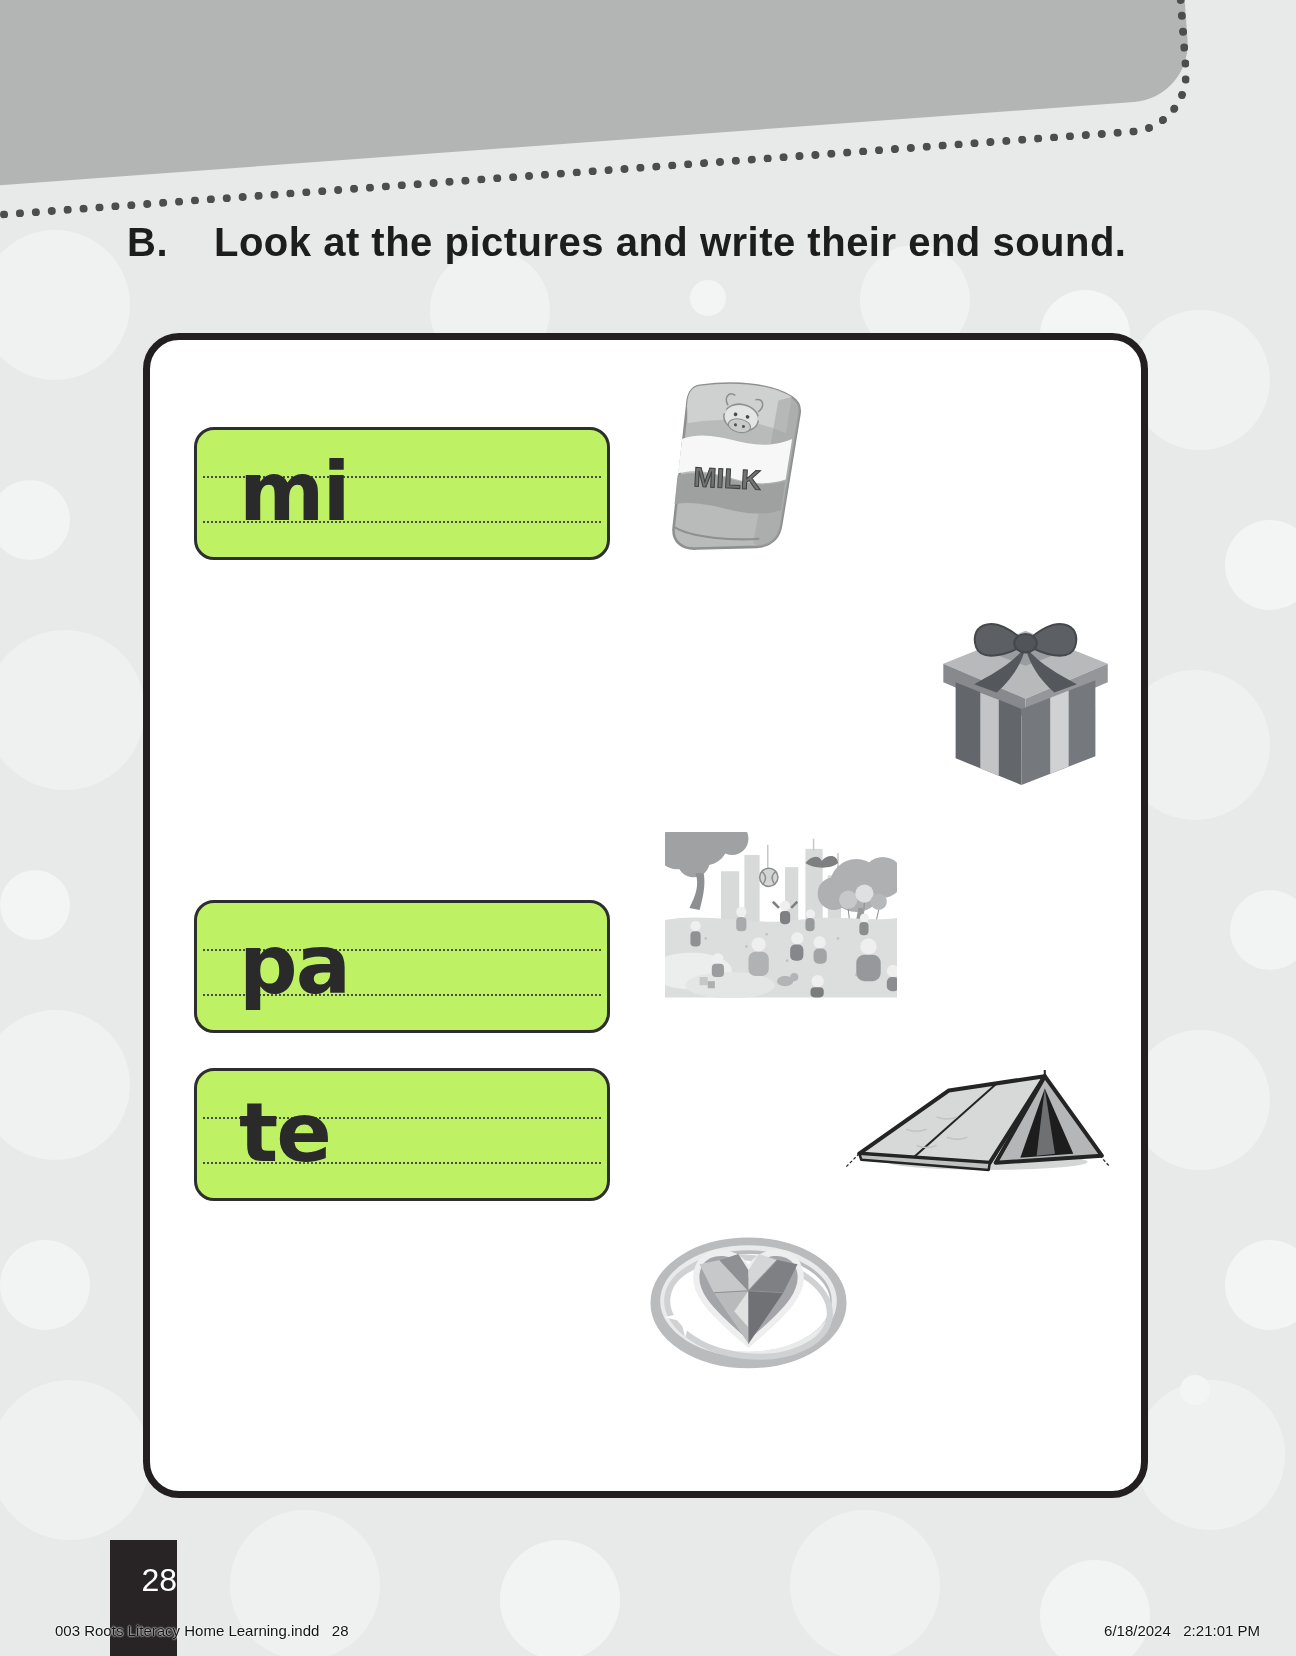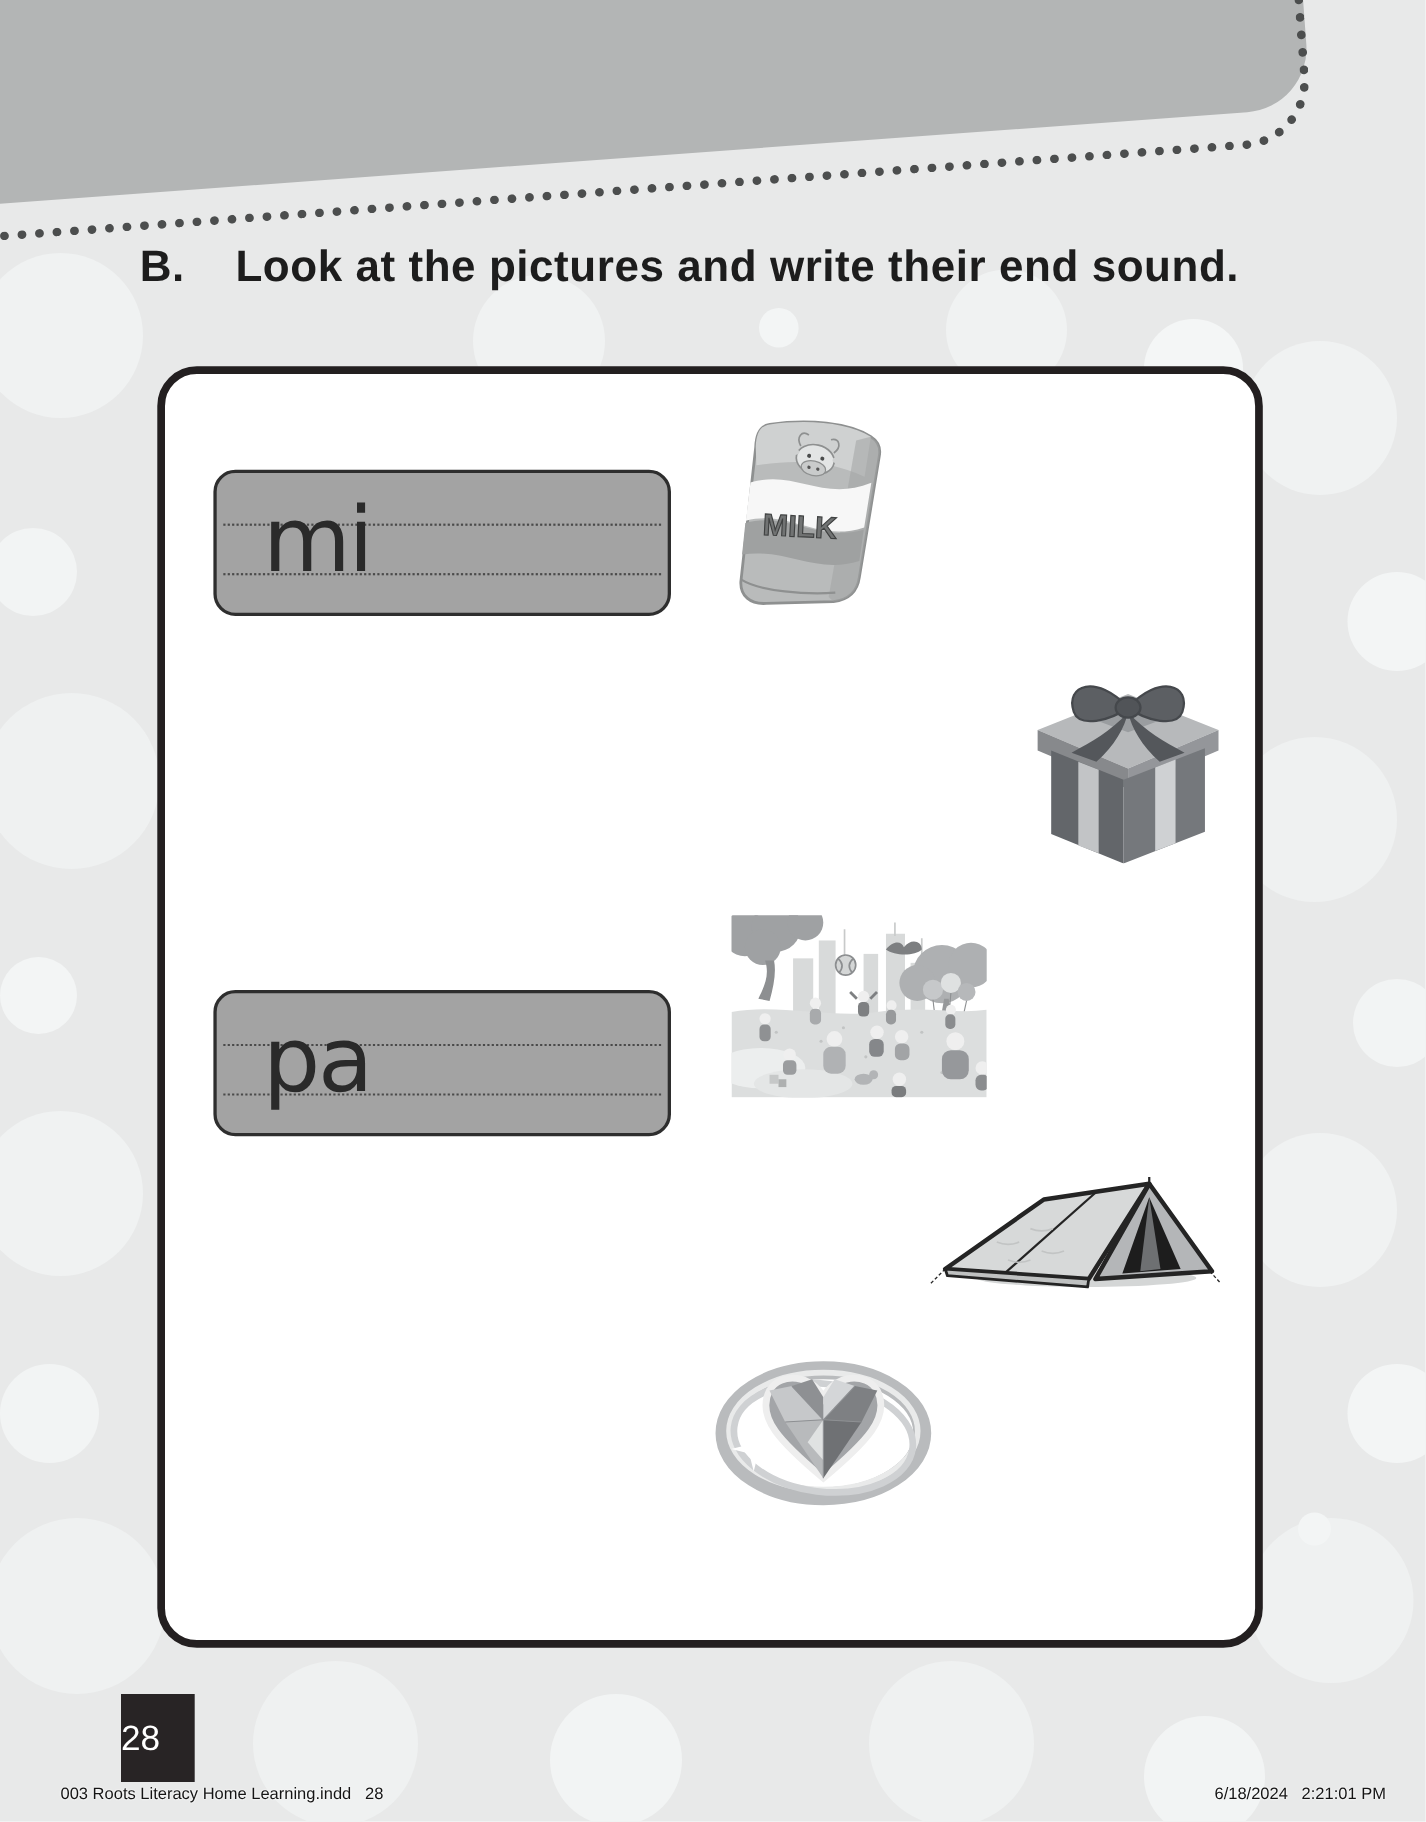--- a/index.html
+++ b/index.html
@@ -13,30 +13,30 @@
         border-radius:58px;transform:rotate(-4.2deg);z-index:1;}
   .blob-dotted{position:absolute;left:-84px;top:-70px;width:1255px;height:232px;background:transparent;
         border:8px dotted #4c4e4e;border-radius:62px;transform:rotate(-4.2deg);z-index:1;}
   
   .title{position:absolute;left:127px;top:220px;z-index:2;display:flex;gap:46px;
          font-size:40px;font-weight:bold;color:#1d1d1d;letter-spacing:.5px;}
   
   .panel{position:absolute;left:143px;top:333px;width:1005px;height:1165px;background:#ffffff;
          border:7px solid #231f20;border-radius:36px;z-index:2;box-sizing:border-box;}
   
-  .wbox{position:absolute;left:44px;width:416px;height:133px;background:#a3a3a3;
-        border:3px solid #2e2e2e;border-radius:20px;box-sizing:border-box;}
+  .wbox{position:absolute;left:44px;width:416px;height:133px;background:#bef264;
+        border:3px solid #2e2e2e;border-radius:20px;box-sizing:border-box;font-weight:bold;}
   .rule{position:absolute;left:6px;right:6px;height:0;border-top:2px dotted #4a4a4a;}
   .r1{top:46px;} .r2{top:91px;}
   .ans{position:absolute;left:42px;top:21px;font-family:"DejaVu Sans",sans-serif;
        font-size:82px;line-height:1;color:#2a2a2a;letter-spacing:-2px;white-space:nowrap;}
   .pic{position:absolute;}
   
-  .tab{position:absolute;left:110px;top:1540px;width:67px;height:80px;background:#282425;z-index:3;
-       text-align:left;}
+  .tab{position:absolute;left:110px;top:1540px;width:67px;height:116px;background:#282425;z-index:3;
+       text-align:right;}
   .tab span{display:inline-block;margin-top:22px;font-size:32px;color:#ffffff;}
   .foot{position:absolute;top:1622px;font-size:15px;color:#141414;z-index:4;white-space:pre;
         text-shadow:0 0 2px #fff,0 0 2px #fff;}
   .foot.left{left:55px;} .foot.right{right:36px;text-align:right;}
 </style>
 </head>
 <body>
 
 <div class="page">
 
@@ -207,20 +207,25 @@
           <rect x="188" y="120" width="24" height="26" rx="8" fill="#96989b"></rect>
         <circle cx="224" cy="136" r="6" fill="#efefef"></circle>
           <rect x="218" y="142" width="12" height="14" rx="5" fill="#8b8d8f"></rect>
         <circle cx="150" cy="146" r="6" fill="#efefef"></circle>
           <rect x="143" y="152" width="13" height="10" rx="4" fill="#7a7c7e"></rect>
         <ellipse cx="118" cy="146" rx="8" ry="5" fill="#b2b4b6"></ellipse>
           <circle cx="127" cy="142" r="4" fill="#b2b4b6"></circle>
       </g>
     </svg>
 
+    <div class="wbox" style="top:728px;">
+      <div class="rule r1"></div>
+      <div class="rule r2"></div>
+      <div class="ans">te</div>
+    </div>
     <svg class="pic" style="left:695px;top:725px;" width="265" height="110" viewBox="0 0 260 102">
       <ellipse cx="140" cy="92" rx="98" ry="8" fill="#d4d6d6"></ellipse>
       <line x1="14" y1="84" x2="1" y2="97" stroke="#2a2a2a" stroke-width="1.2" stroke-dasharray="3,2"></line>
       <line x1="250" y1="86" x2="259" y2="96" stroke="#2a2a2a" stroke-width="1.2" stroke-dasharray="3,2"></line>
       <polygon points="196,8 102,22 14,84 142,93" fill="#d7d9d9" stroke="#242424" stroke-width="4" stroke-linejoin="round"></polygon>
       <polygon points="14,84 142,93 141,100 16,90" fill="#bfc1c1" stroke="#242424" stroke-width="2.5" stroke-linejoin="round"></polygon>
       <line x1="148" y1="16" x2="68" y2="87" stroke="#242424" stroke-width="2"></line>
       <g stroke="#c2c4c4" stroke-width="1.5" fill="none">
         <path d="M60,60 q10,4 20,0"></path>
           <path d="M90,48 q10,4 20,0"></path>

